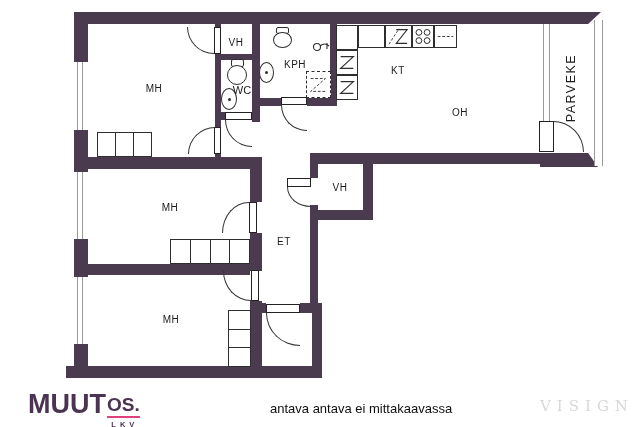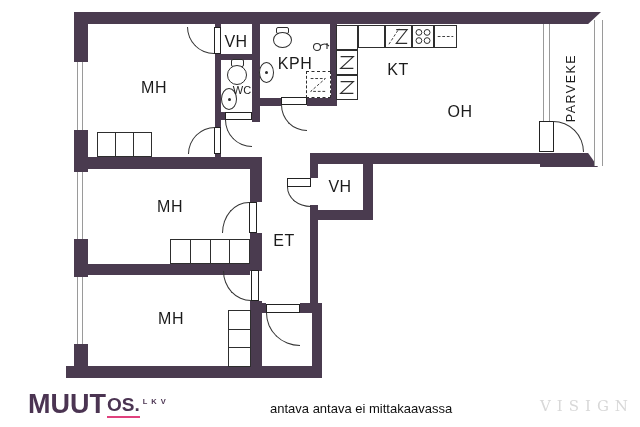--- a/index.html
+++ b/index.html
@@ -21,27 +21,27 @@
   .wr.h > div{flex:1;border-right:1px solid var(--fixture-line,#2e2e2e);}
   .wr.h > div:last-child{border-right:none;}
   .wr.v{flex-direction:column;}
   .wr.v > div{flex:1;border-bottom:1px solid var(--fixture-line,#2e2e2e);}
   .wr.v > div:last-child{border-bottom:none;}
   .toilet{position:absolute;}
   .tank{position:absolute;background:#fff;border:1.2px solid var(--fixture-line,#2e2e2e);border-radius:2px;box-sizing:border-box;}
   .bowl{position:absolute;background:#fff;border:1.2px solid var(--fixture-line,#2e2e2e);border-radius:50%;box-sizing:border-box;}
   .sink{position:absolute;background:#fff;border:1.2px solid var(--fixture-line,#2e2e2e);border-radius:50%;box-sizing:border-box;}
   .sink i{position:absolute;left:50%;top:50%;width:3px;height:3px;margin:-1.5px;background:var(--fixture-line,#2e2e2e);border-radius:50%;}
-  .room-label{position:absolute;transform:translate(-50%,-50%);font-size:16px;color:var(--label-text,#1b1b1b);
+  .room-label{position:absolute;transform:translate(-50%,-50%);font-size:10px;color:var(--label-text,#1b1b1b);
               letter-spacing:.5px;white-space:nowrap;}
   .room-label.small{font-size:11px;letter-spacing:0;}
   .room-label.vert{writing-mode:vertical-rl;transform:translate(-50%,-50%) rotate(180deg);font-size:12.5px;letter-spacing:1.5px;}
   .logo{position:absolute;left:28px;top:391px;display:flex;align-items:flex-start;color:var(--logo-purple,#4b3452);}
   .logo-main{font-size:27px;font-weight:700;line-height:1;letter-spacing:0;text-align:right;}
-  .logo-suffix-block{display:flex;flex-direction:row;margin-left:1px;margin-top:4px;}
+  .logo-suffix-block{display:flex;flex-direction:column;margin-left:1px;margin-top:4px;}
   .logo-suffix{font-size:19px;font-weight:700;line-height:1;padding-bottom:2px;border-bottom:2.5px solid var(--logo-pink,#e0417d);}
   .logo-lkv{font-size:7.5px;font-weight:700;letter-spacing:4px;text-align:center;margin-top:1.5px;padding-left:3px;}
   .disclaimer{position:absolute;left:270px;top:401px;font-size:13px;color:#101010;}
   .watermark{position:absolute;right:6px;top:397px;font-family:"DejaVu Serif", serif;font-weight:400;
              font-size:15px;letter-spacing:6px;color:var(--watermark-gray,#d8d8d8);}
 </style>
 </head>
 <body>
 
 <div class="plan">

